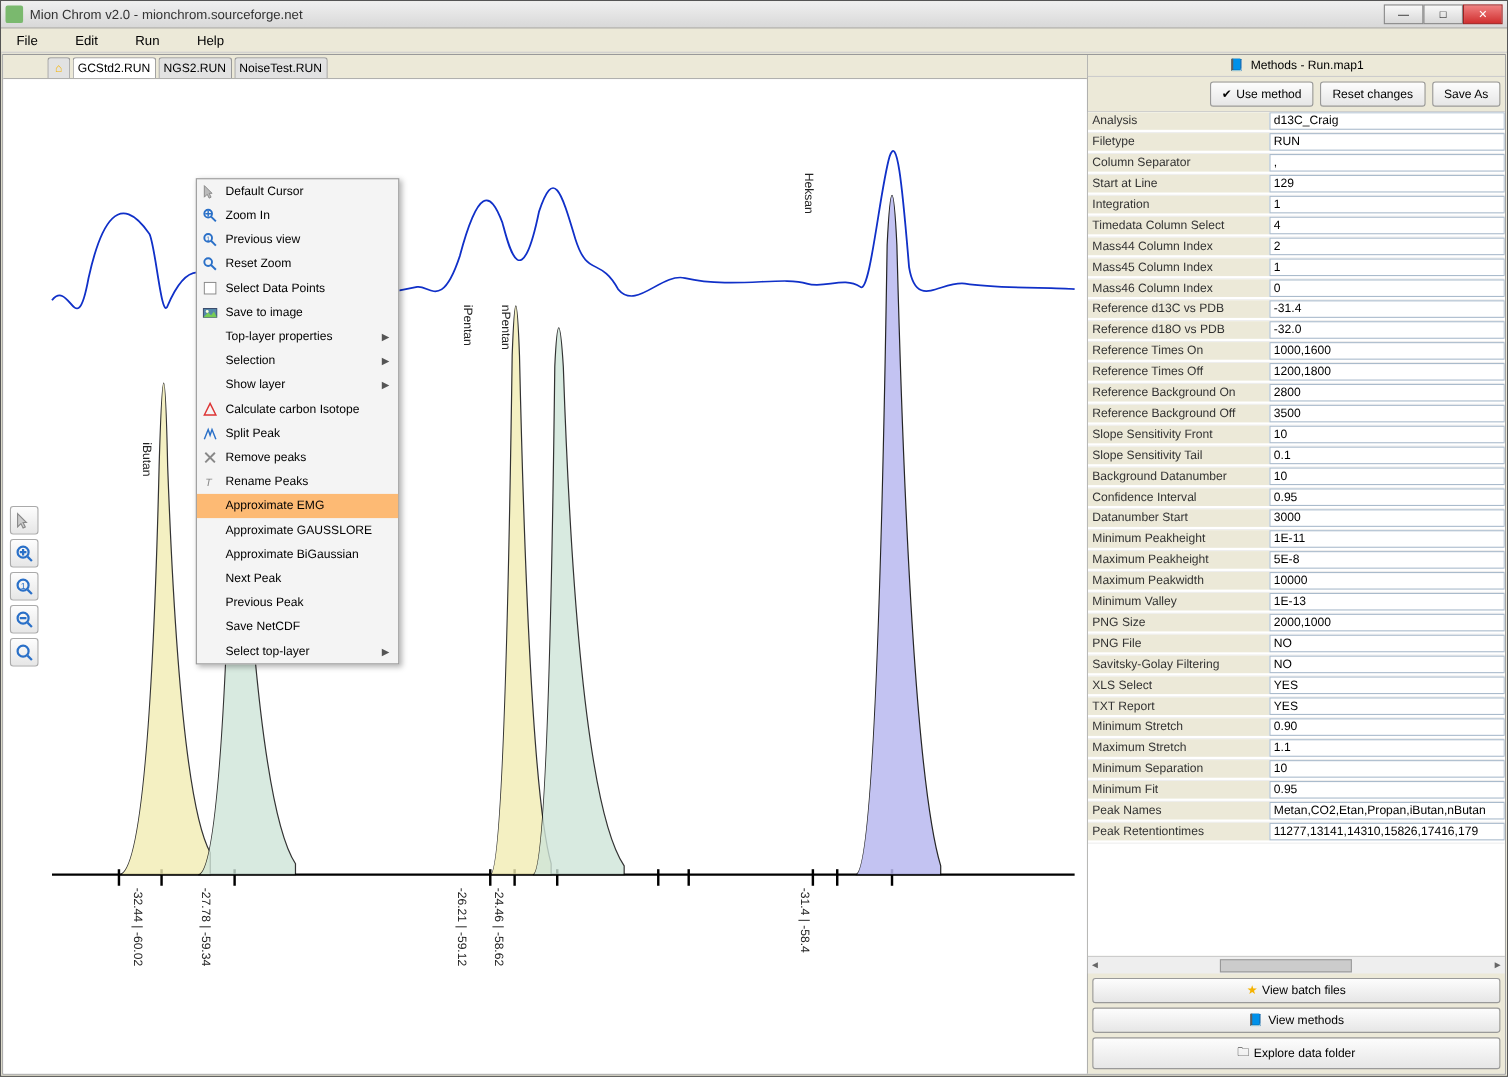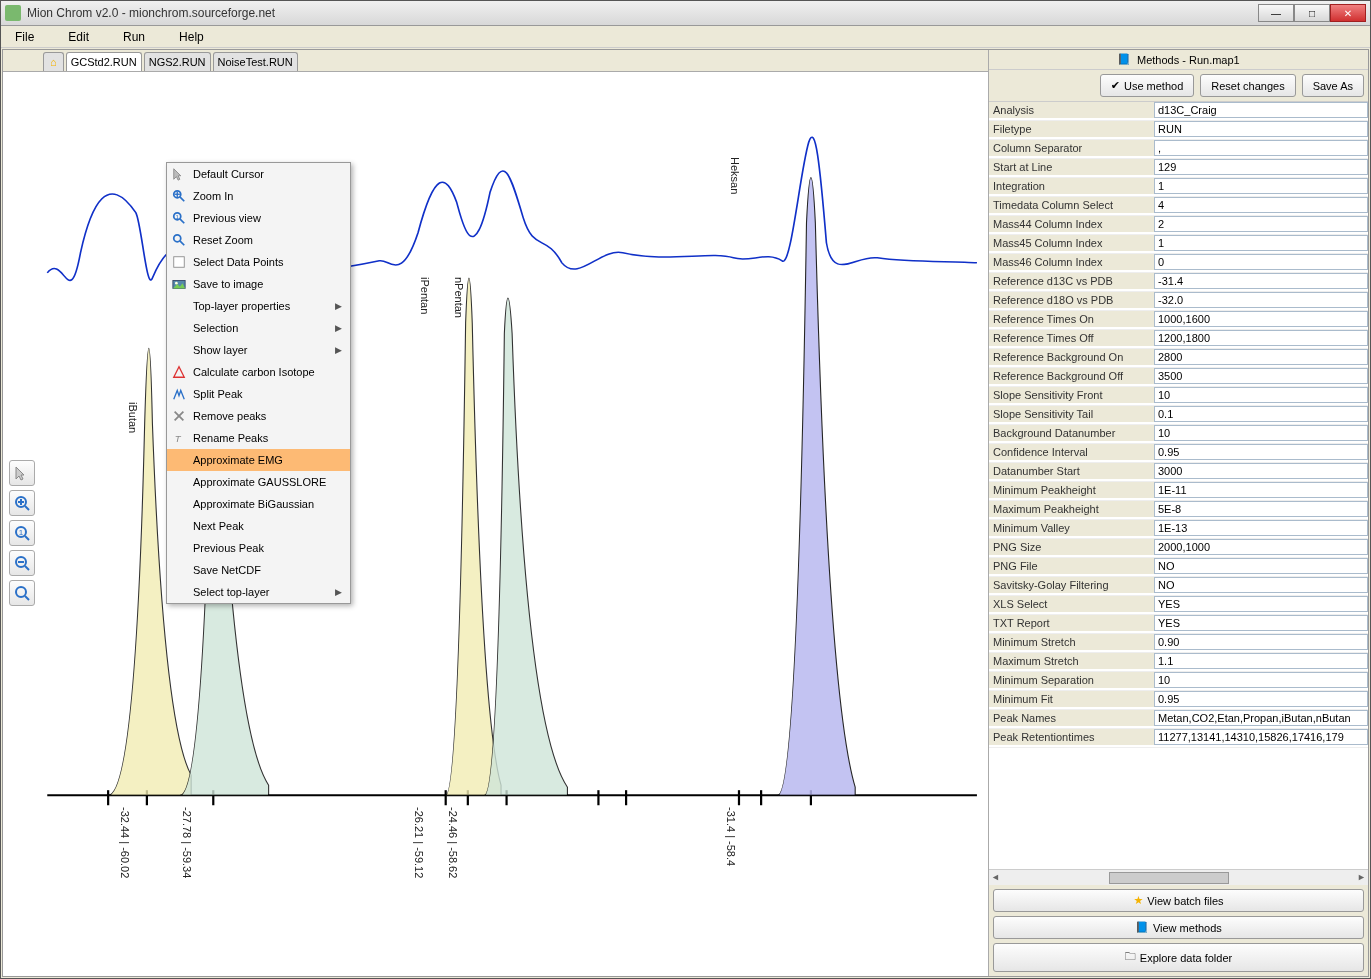--- a/index.html
+++ b/index.html
@@ -18,21 +18,21 @@
 .tabs { height: 22px; display:flex; align-items:flex-end; padding-left:40px; background:#ece9d8; border-bottom:1px solid #aaa;}
 .tab { padding:3px 4px; border:1px solid #999; border-bottom:none; background:#e2e2e2; margin-right:2px; border-radius:3px 3px 0 0; cursor:pointer; font-size:11px;}
 .tab.home { padding:3px 6px; background:#e2e2e2;}
 .tab.active { background:#fff; }
 .tool-strip { position:absolute; left:6px; top:410px; width:28px; display:flex; flex-direction:column; gap:4px; z-index:5;}
 .tool-btn { width:26px; height:26px; border:1px solid #aaa; border-radius:3px; background:linear-gradient(#fdfdfd,#e6e6e6); display:flex; align-items:center; justify-content:center; cursor:pointer;}
 .tool-btn svg { width:16px; height:16px; }
 .chart-area { flex:1; position:relative; background:#fff; overflow:hidden;}
 .chart-svg { position:absolute; inset:0; width:100%; height:100%; }
 .peak-label { position:absolute; font-size:11px; color:#222; writing-mode:vertical-rl; text-orientation:mixed;}
-.ctx-menu { position:absolute; left:163px; top:90px; width:185px; background:#f4f4f4; border:1px solid #999; box-shadow:2px 2px 5px rgba(0,0,0,.3); z-index:20; }
+.ctx-menu { position:absolute; left:175px; top:90px; width:185px; background:#f4f4f4; border:1px solid #999; box-shadow:2px 2px 5px rgba(0,0,0,.3); z-index:20; }
 .ctx-item { display:flex; align-items:center; height:22px; padding:0 8px 0 4px; cursor:pointer; gap:6px; font-size:11px;}
 .ctx-item.highlighted { background:#fdba74; }
 .ctx-icon { width:16px; height:16px; flex-shrink:0; display:flex; align-items:center; justify-content:center; }
 .ctx-item .arrow { margin-left:auto; font-size:9px; color:#555;}
 .right-pane { width:380px; border-left:1px solid #aaa; display:flex; flex-direction:column; background:#ece9d8; }
 .methods-hdr { height:20px; display:flex; align-items:center; justify-content:center; gap:6px; background:#ece9d8; font-size:11px; border-bottom:1px solid #ccc;}
 .methods-btns { display:flex; gap:6px; padding:4px; justify-content:flex-end; border-bottom:1px solid #ccc;}
 .btn { padding:4px 10px; border:1px solid #999; border-radius:3px; background:linear-gradient(#fdfdfd,#e6e6e6); cursor:pointer; font-size:11px; display:flex; align-items:center; gap:4px;}
 .props { flex:1; overflow-y:auto; overflow-x:auto; background:#fff; }
 .prop-row { display:flex; border-bottom:1px solid #eee; min-height:19px; align-items:flex-start;}
@@ -384,20 +384,24 @@
           </div>
           <div class="prop-row">
             <div class="prop-label">Minimum Peakheight</div>
             <div class="prop-val"><input value="1E-11" style=""></div>
           </div>
           <div class="prop-row">
             <div class="prop-label">Maximum Peakheight</div>
             <div class="prop-val"><input value="5E-8" style=""></div>
           </div>
           <div class="prop-row">
+            <div class="prop-label">Maximum Peakwidth</div>
+            <div class="prop-val"><input value="10000" style=""></div>
+          </div>
+          <div class="prop-row">
             <div class="prop-label">Minimum Valley</div>
             <div class="prop-val"><input value="1E-13" style=""></div>
           </div>
           <div class="prop-row">
             <div class="prop-label">PNG Size</div>
             <div class="prop-val"><input value="2000,1000" style=""></div>
           </div>
           <div class="prop-row">
             <div class="prop-label">PNG File</div>
             <div class="prop-val"><input value="NO" style=""></div>

